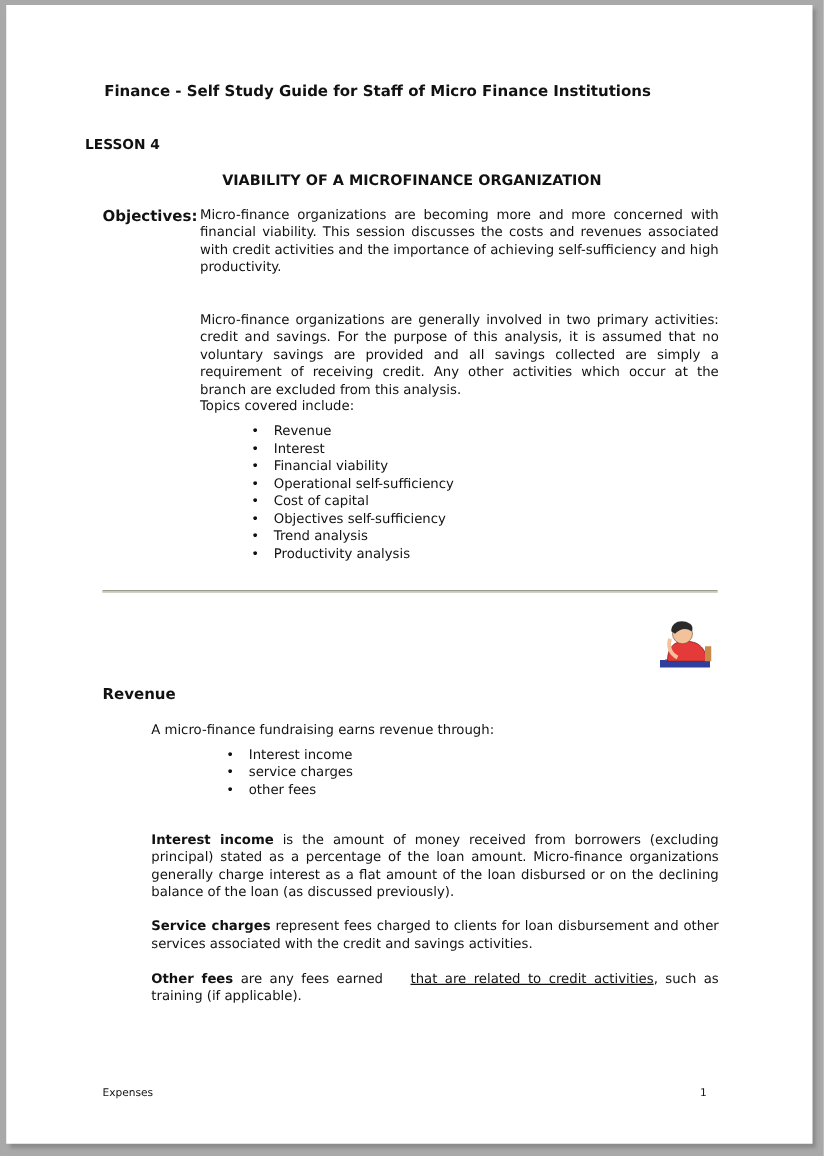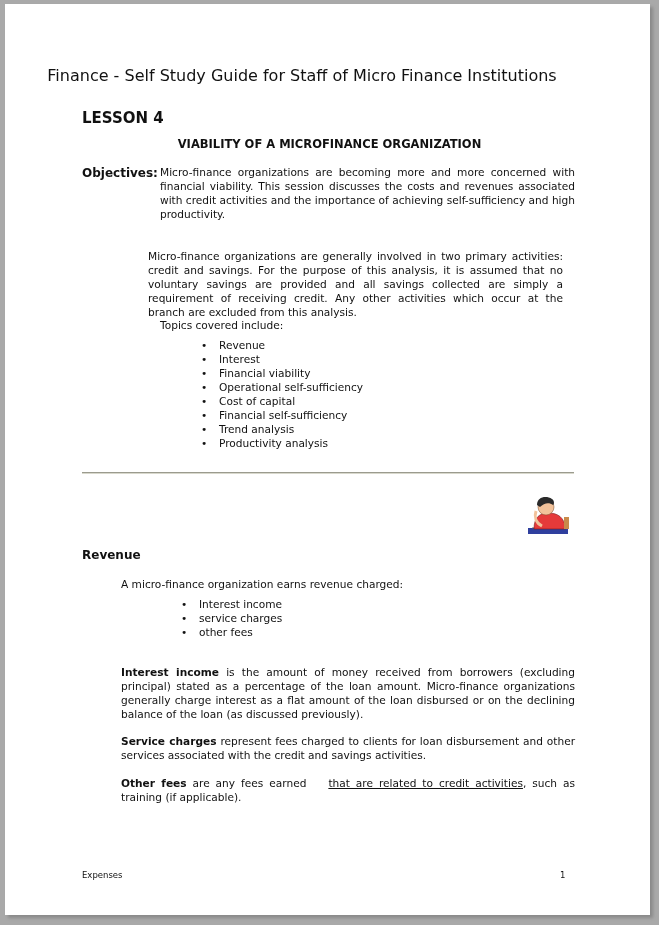--- a/index.html
+++ b/index.html
@@ -9,27 +9,27 @@
     position: relative;
     font-family: "DejaVu Sans", sans-serif;
     color: #111;
   }
   .page {
     position: absolute; left: 5px; top: 4px; width: 645px; height: 911px;
     background: #ffffff;
     box-shadow: 3px 3px 3px #8a8a8a;
   }
   .abs { position: absolute; }
-  .doc-title { left: 0; width: 604px; top: 66px; text-align: center; font-weight: normal; font-size: 16px; }
-  .lesson { left: 82px; top: 109px; font-weight: bold; font-size: 15px; }
+  .doc-title { left: 0; width: 604px; top: 66px; text-align: center; font-weight: bold; font-size: 12px; }
+  .lesson { left: 68px; top: 109px; font-weight: bold; font-size: 11px; }
   .subtitle { left: 0; width: 659px; top: 137px; text-align: center; font-weight: bold; font-size: 11.5px; }
   .obj-label { left: 82px; top: 166px; font-weight: bold; font-size: 12px; }
   .para { font-size: 10.6px; line-height: 14px; text-align: justify; text-align-last: left; }
   .p1 { left: 160px; top: 165px; width: 415px; }
-  .p2 { left: 148px; top: 249px; width: 415px; }
+  .p2 { left: 160px; top: 249px; width: 415px; }
   .p3 { left: 160px; top: 318px; width: 415px; }
   ul.bullets { list-style: none; margin: 0; padding: 0; }
   ul.bullets li { position: relative; font-size: 10.6px; line-height: 14px; padding-left: 18px; }
   ul.bullets li::before { content: "\2022"; position: absolute; left: 0; }
   .topics { left: 201px; top: 338px; }
   .rule { left: 82px; top: 472px; width: 492px; height: 1px; background: #9b9b8e; border-bottom: 1px solid #d8d8cc; }
   .illustration { left: 524px; top: 493px; width: 50px; height: 44px; }
   .rev-heading { left: 82px; top: 548px; font-weight: bold; font-size: 12px; }
   .p-rev { left: 121px; top: 577px; }
   .rev-list { left: 181px; top: 597px; }
@@ -54,39 +54,39 @@
 <div class="abs para p1">Micro-finance organizations are becoming more and more concerned with financial viability.  This session discusses the costs and revenues associated with credit activities and the importance of achieving self-sufficiency and high productivity.</div>
 <div class="abs para p2">Micro-finance organizations are generally involved in two primary activities: credit and savings.   For the purpose of this analysis, it is assumed that no voluntary savings are provided and all savings collected are simply a requirement of receiving credit.  Any other activities which occur at the branch are excluded from this analysis.</div>
 <div class="abs para p3">Topics covered include:</div>
 
 <ul class="abs bullets topics">
   <li>Revenue</li>
   <li>Interest</li>
   <li>Financial viability</li>
   <li>Operational self-sufficiency</li>
   <li>Cost of capital</li>
-  <li>Financial self-sufficiency</li>
+  <li>Objectives self-sufficiency</li>
   <li>Trend analysis</li>
   <li>Productivity analysis</li>
 </ul>
 
 <div class="abs rule"></div>
 
 <svg class="abs illustration" viewBox="0 0 50 44">
   <rect x="4" y="35" width="40" height="6" fill="#2f3f9e"></rect>
   <path d="M8 35 L26 31 L42 35 Z" fill="#f4f4f4" stroke="#666" stroke-width="0.5"></path>
   <path d="M10 36 C10 24 16 20 24 20 C34 20 40 24 42 36 Z" fill="#e53a3a" stroke="#7a1a1a" stroke-width="0.6"></path>
   <ellipse cx="22" cy="14" rx="8" ry="8" fill="#f2c29a" stroke="#7a4a2a" stroke-width="0.5"></ellipse>
   <path d="M13 12 C13 4 22 2 28 6 C31 8 30 12 29 12 C25 9 20 10 16 14 Z" fill="#2a2a2a"></path>
   <path d="M12 18 C10 24 12 30 18 33" fill="none" stroke="#f2c29a" stroke-width="3"></path>
   <rect x="40" y="24" width="5" height="12" fill="#c98a4a"></rect>
 </svg>
 
 <div class="abs rev-heading">Revenue</div>
-<div class="abs para p-rev">A micro-finance organization earns revenue charged:</div>
+<div class="abs para p-rev">A micro-finance fundraising earns revenue through:</div>
 
 <ul class="abs bullets rev-list">
   <li>Interest income</li>
   <li>service charges</li>
   <li>other fees</li>
 </ul>
 
 <div class="abs para p4"><b>Interest income</b><span> is the amount of money received from borrowers (excluding principal) stated as a percentage of the loan amount.  Micro-finance organizations generally charge interest as a flat amount of the loan disbursed or on the declining balance of the loan (as discussed previously).</span></div>
 
 <div class="abs para p5"><b>Service charges</b><span> represent fees charged to clients for loan disbursement and other services associated with the credit and savings activities.</span></div>

